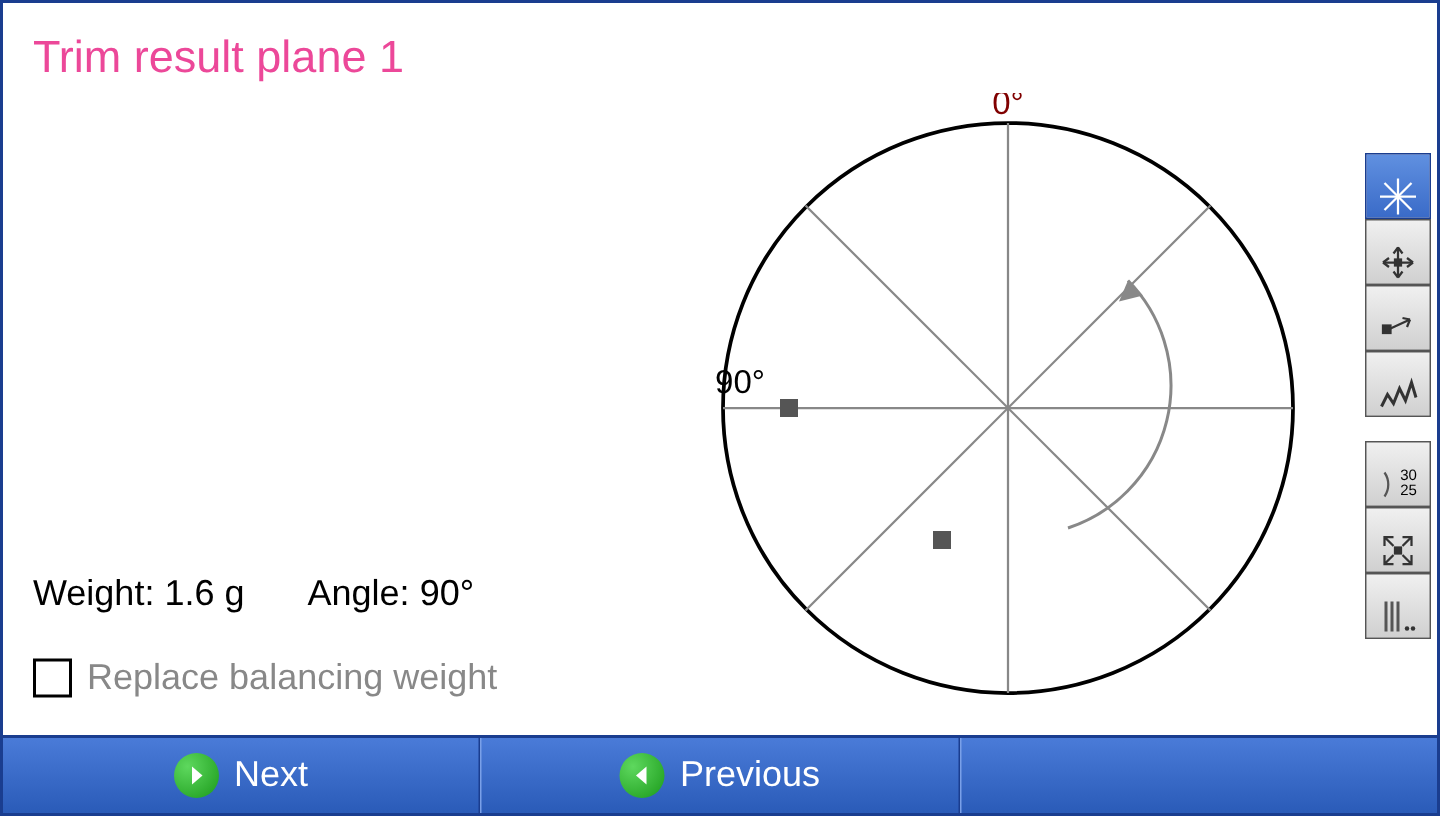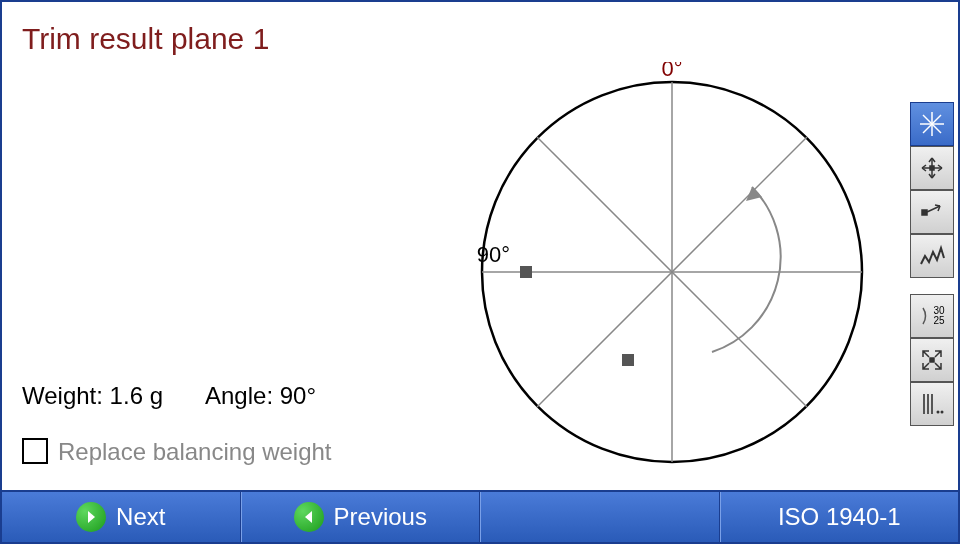--- a/index.html
+++ b/index.html
@@ -26,30 +26,30 @@
     flex: 1; position: relative;
     background: #fff;
     display: flex;
   }
   .left {
     flex: 1;
     padding: 20px 0 0 20px;
     position: relative;
   }
   .heading {
-    font-size: 30px; font-weight: normal; color: #7f1d1d;
+    font-size: 30px; font-weight: normal; color: #ec4899;
   }
   .metrics {
     position: absolute; bottom: 80px; left: 20px;
     font-size: 24px; color: #000;
   }
   .metrics span.gap { display:inline-block; width:30px; }
   .checkrow {
     position: absolute; bottom: 24px; left: 20px;
-    display: flex; 
+    display: flex; align-items: center;
     color: #888; font-size: 24px; margin-top: 32px;
   }
   .checkbox {
     width: 26px; height: 26px;
     border: 2px solid #000;
     margin-right: 10px;
     background: #fff;
   }
   .polar {
     width: 420px; height: 420px;
@@ -58,21 +58,21 @@
   }
   .toolbar {
     position: absolute; right: 4px; top: 100px;
     width: 44px;
     display: flex; flex-direction: column;
   }
   .toolbtn {
     width: 44px; height: 44px;
     border: 1px solid #555;
     background: linear-gradient(to bottom, #f0f0f0, #d0d0d0);
-    display:flex; align-items:center; justify-content:center;
+    display:flex; align-items:flex-end; justify-content:center;
     font-size: 18px;
   }
   .toolbtn.selected {
     background: linear-gradient(to bottom, #6090e0, #3a6bc8);
     border-color: #1a3d8f;
     color: #fff;
   }
   .toolgap { height: 16px; }
   .bottombar {
     height: 52px;
@@ -217,18 +217,15 @@
     </div>
     <div class="segment">
       <span class="nav-icon">
         <svg width="16" height="16">
             <path d="M11 2 L4 8 L11 14 Z" fill="#fff"></path>
           </svg>
       </span>
       <span>Previous</span>
     </div>
     <div class="segment"></div>
-    <div class="segment">
-      <span>ISO 1940-1</span>
-    </div>
   </div>
 
 </div>
 
 </body></html>

